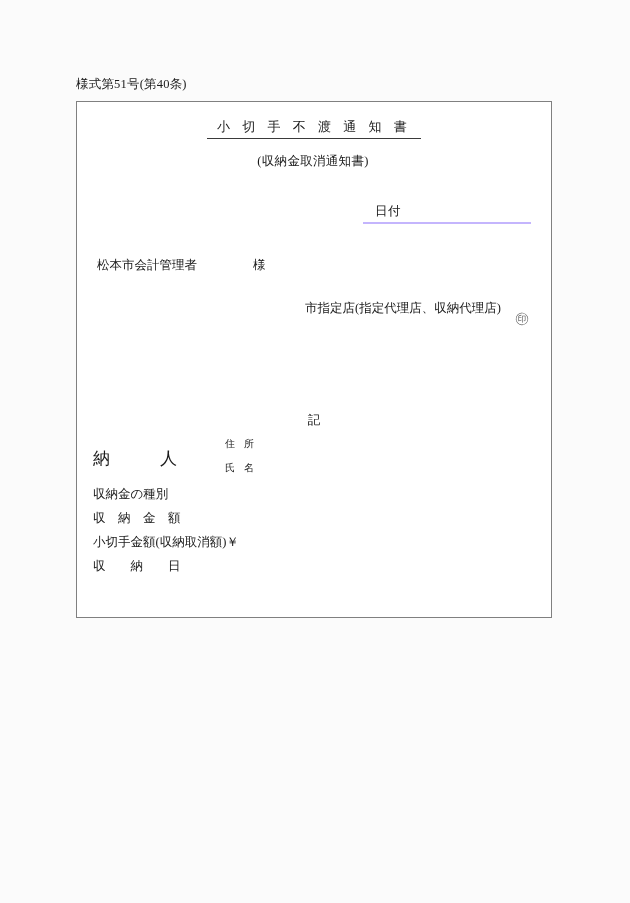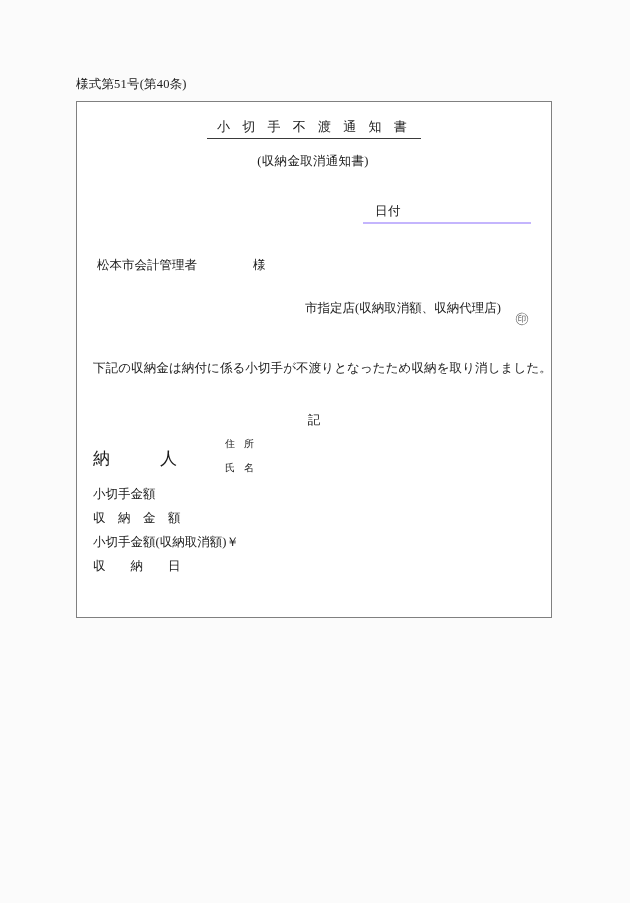--- a/index.html
+++ b/index.html
@@ -202,43 +202,42 @@
       <div class="doc-subtitle">(収納金取消通知書)</div>
 
       <div class="date-row">
         <span class="date-label">日付</span>
       </div>
 
       <div class="addressee">
         <span>松本市会計管理者</span><span class="honorific">様</span>
       </div>
 
-      <div class="sender">市指定店(収納取消額、収納代理店)</div>
+      <div class="sender">市指定店(指定代理店、収納代理店)</div>
 
       <div class="seal-mark">㊞</div>
 
-      <div class="body-text">下記の収納金は納付に係る小切手が不渡りとなったため収納を取り消しました。</div>
 
       <div class="ki-mark">記</div>
 
       <div class="payer-label">
         <span>納</span><span class="gap"></span><span>人</span>
       </div>
 
       <div class="payer-fields">
         <div class="field-line">
           <span>住</span><span class="sp"></span><span>所</span>
         </div>
         <div class="field-line">
           <span>氏</span><span class="sp"></span><span>名</span>
         </div>
       </div>
 
       <div class="items">
-        <div class="item-row">小切手金額</div>
+        <div class="item-row">収納金の種別</div>
         <div class="item-row">収　納　金　額</div>
         <div class="item-row">小切手金額(収納取消額)￥</div>
         <div class="item-row">収　　納　　日</div>
       </div>
 
     </div>
   </div>
 
 </div>
 

